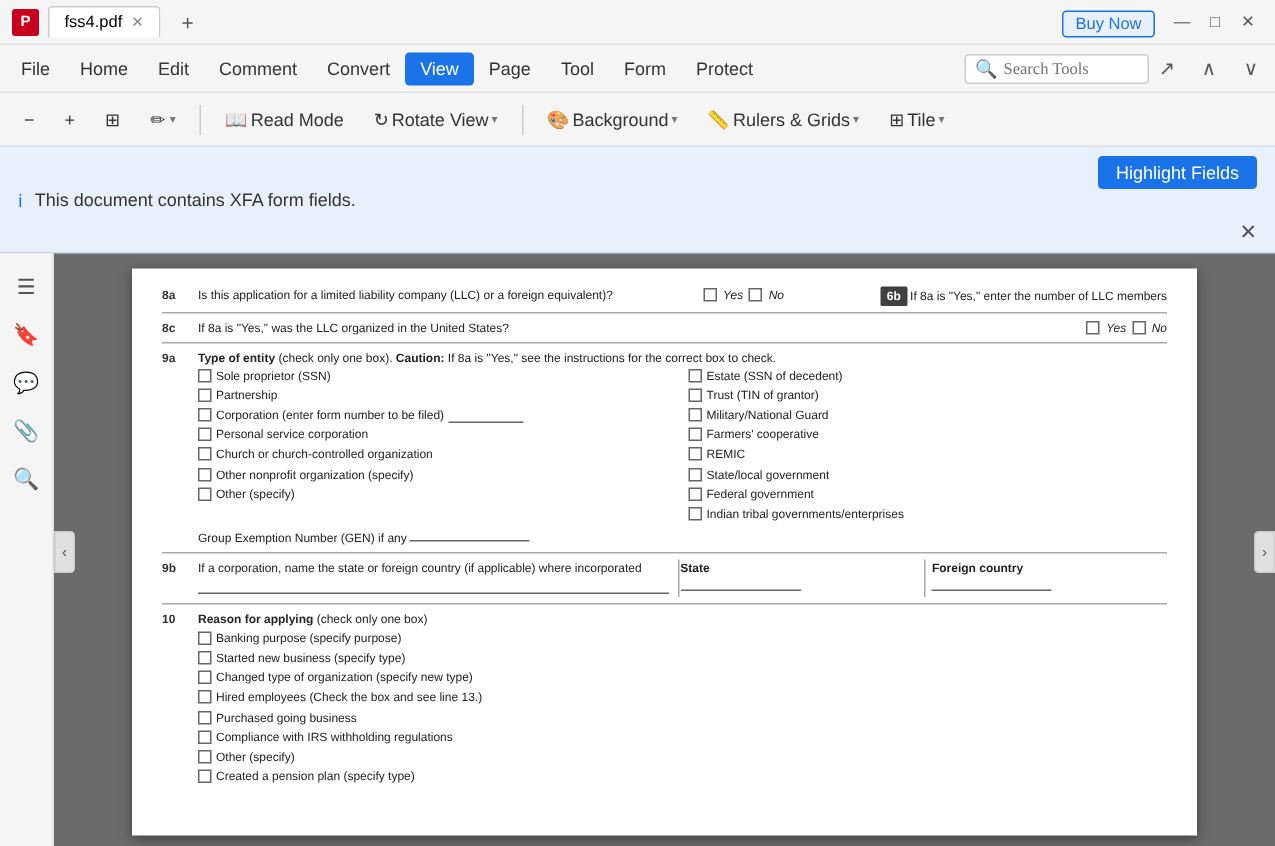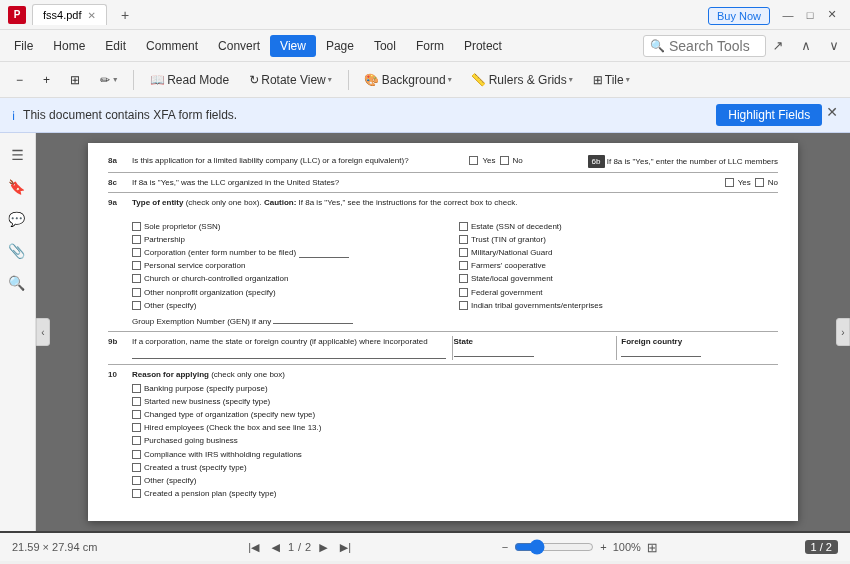--- a/index.html
+++ b/index.html
@@ -89,22 +89,22 @@
     .form-content { font-size: 8px; color: #222; }
     .form-row { display: flex; align-items: flex-start; margin-bottom: 4px; gap: 4px; }
     .row-num { width: 20px; font-weight: bold; flex-shrink: 0; color: #333; font-size: 8px; }
     .row-content { flex: 1; }
     .form-input-line { border-bottom: 1px solid #666; display: inline-block; min-width: 80px; height: 10px; }
     .checkbox-item { display: flex; align-items: center; gap: 3px; font-size: 8px; margin-bottom: 2px; }
     .checkbox-box { width: 9px; height: 9px; border: 1px solid #666; display: inline-block; flex-shrink: 0; }
     .two-col { display: flex; gap: 8px; }
     .col { flex: 1; }
     .section-divider { border-top: 1px solid #aaa; margin: 4px 0; }
-    .blue-header { background: #404040; color: white; font-size: 8px; padding: 1px 4px; display: inline-block; border-radius: 1px; }
-    .yes-no-group { display: flex; align-items: center; gap: 4px; font-size: 8px; }
+    .blue-header { background: #404040; color: white; font-size: 8px; padding: 1px 4px; display: inline-block; border-radius: 1px; font-weight: bold; }
+    .yes-no-group { display: flex; align-items: center; gap: 4px; font-size: 8px; font-style: italic; }
     .yn-box { border: 1px solid #666; width: 9px; height: 9px; display: inline-block; }
     .bold { font-weight: bold; }
   </style>
 </head>
 <body>
 
 <div class="title-bar">
   <div class="title-bar-left">
     <div class="app-icon">P</div>
     <div class="tab-item">
@@ -130,21 +130,21 @@
   <div class="menu-item">Comment</div>
   <div class="menu-item">Convert</div>
   <div class="menu-item active">View</div>
   <div class="menu-item">Page</div>
   <div class="menu-item">Tool</div>
   <div class="menu-item">Form</div>
   <div class="menu-item">Protect</div>
   <div class="menu-search">
     <div class="search-box">
       <span>🔍</span>
-      <input type="text" placeholder="Search Tools" style="width: 90px; font-size: 14px;">
+      <input type="text" placeholder="Search Tools" style="width: 90px; font-size: 11px; font-family: Liberation Serif, serif;">
     </div>
   </div>
   <div class="menu-right-icons">
     <div class="icon-btn">↗</div>
     <div class="icon-btn">∧</div>
     <div class="icon-btn">∨</div>
   </div>
 </div>
 
 <div class="toolbar">
@@ -187,21 +187,21 @@
     <span>Tile</span>
     <span class="dropdown-arrow">▾</span>
   </div>
 </div>
 
 <div class="notif-bar">
   <div class="notif-left">
     <span style="color:#1a73e8;">ℹ</span>
     <span>This document contains XFA form fields.</span>
   </div>
-  <div style="display:flex;align-items:flex-start;gap:4px;">
+  <div style="display:flex;align-items:flex-end;gap:20px;flex-direction:column;">
     <button class="highlight-btn">Highlight Fields</button>
     <span class="notif-close">✕</span>
   </div>
 </div>
 
 <div class="main-area">
 
   <div class="left-sidebar">
     <div class="sidebar-icon">☰</div>
     <div class="sidebar-icon">🔖</div>
@@ -254,21 +254,21 @@
             </div>
           </div>
         </div>
 
         <div class="section-divider"></div>
 
         <div class="form-row">
           <div class="row-num">9a</div>
           <div class="row-content">
             <div><span class="bold">Type of entity</span> (check only one box). <span class="bold">Caution:</span> If 8a is "Yes," see the instructions for the correct box to check.</div>
-            <div class="two-col" style="margin-top:12px;">
+            <div class="two-col" style="margin-top:0;">
               <div class="col">
                 <div class="checkbox-item">
                   <span class="checkbox-box"></span>
                   <span>Sole proprietor (SSN)</span>
                 </div>
                 <div class="checkbox-item">
                   <span class="checkbox-box"></span>
                   <span>Partnership</span>
                 </div>
                 <div class="checkbox-item">
@@ -302,20 +302,24 @@
                   <span class="checkbox-box"></span>
                   <span>Trust (TIN of grantor)</span>
                 </div>
                 <div class="checkbox-item">
                   <span class="checkbox-box"></span>
                   <span>Military/National Guard</span>
                 </div>
                 <div class="checkbox-item">
                   <span class="checkbox-box"></span>
                   <span>Farmers' cooperative</span>
+                </div>
+                <div class="checkbox-item">
+                  <span class="checkbox-box"></span>
+                  <span>REMIC</span>
                 </div>
                 <div style="display:flex; gap:4px; margin-top:2px;">
                   <div>
                     <div class="checkbox-item">
                       <span class="checkbox-box"></span>
                       <span>State/local government</span>
                     </div>
                     <div class="checkbox-item">
                       <span class="checkbox-box"></span>
                       <span>Federal government</span>
@@ -383,24 +387,20 @@
                 <div class="checkbox-item">
                   <span class="checkbox-box"></span>
                   <span>Purchased going business</span>
                 </div>
                 <div class="checkbox-item">
                   <span class="checkbox-box"></span>
                   <span>Compliance with IRS withholding regulations</span>
                 </div>
                 <div class="checkbox-item">
                   <span class="checkbox-box"></span>
-                  <span>Created a trust (specify type)</span>
-                </div>
-                <div class="checkbox-item">
-                  <span class="checkbox-box"></span>
                   <span>Other (specify)</span>
                 </div>
                 <div class="checkbox-item">
                   <span class="checkbox-box"></span>
                   <span>Created a pension plan (specify type)</span>
                 </div>
               </div>
             </div>
           </div>
         </div>

